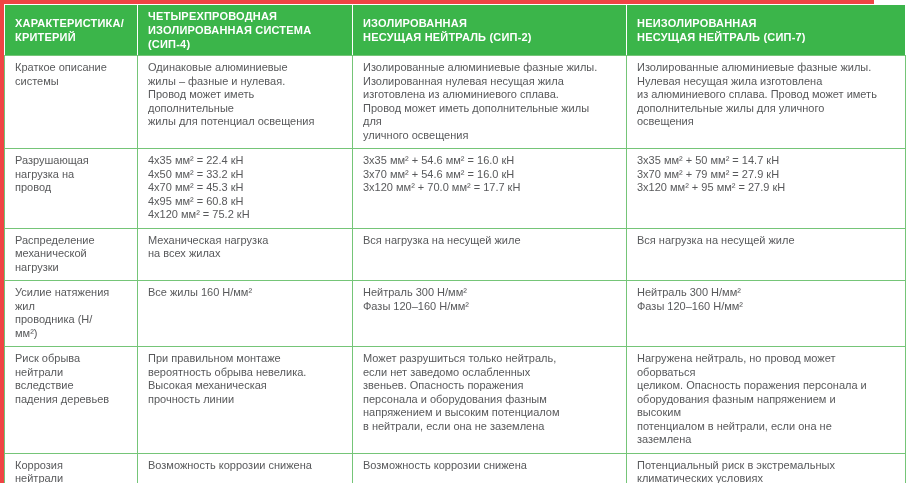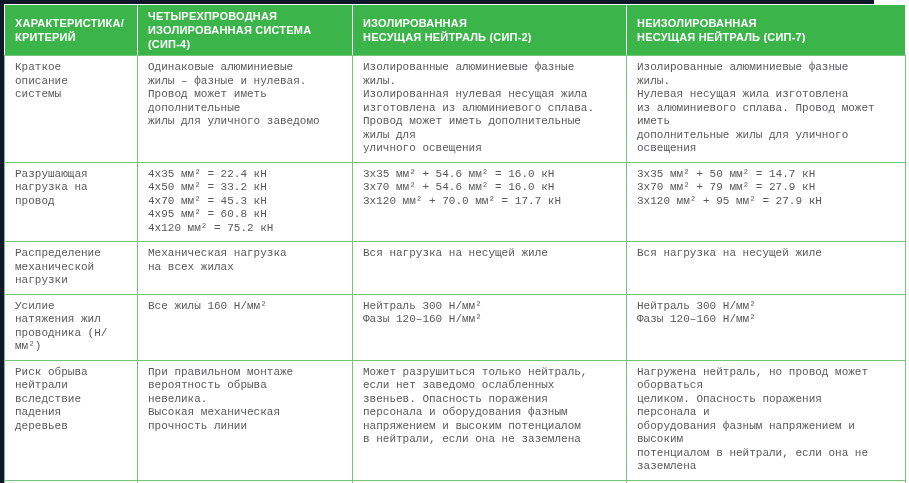--- a/index.html
+++ b/index.html
@@ -6,21 +6,21 @@
     margin: 0;
     padding: 0;
     background: #ffffff;
     font-family: "Liberation Sans", sans-serif;
   }
   .page {
     width: 874px;
     height: 483px;
     box-sizing: border-box;
     padding: 4px;
-    background: #0f172a;
+    background: #ef4444;
   }
   table.cmp {
     width: 901px;
     table-layout: fixed;
     border-collapse: collapse;
   }
   col.c1 { width: 133px; }
   col.c2 { width: 215px; }
   col.c3 { width: 274px; }
   col.c4 { width: 279px; }
@@ -41,21 +41,20 @@
   td {
     color: #58595b;
     font-size: 11px;
     line-height: 13.5px;
     text-align: left;
     vertical-align: top;
     padding: 5px 26px 6px 10px;
     border: 1.5px solid #75c578;
     white-space: pre-line;
     background: #ffffff;
-    font-family: Liberation Mono, monospace;
   }
   tr.h35 td { height: 22px; margin-left: 43px; }
   tr.h47 td { height: 34px; }
 </style>
 </head>
 <body>
 
 <div class="page">
   <table class="cmp">
     <colgroup>
@@ -76,21 +75,21 @@
 НЕСУЩАЯ НЕЙТРАЛЬ (СИП-7)</th>
       </tr>
     </thead>
     <tbody>
       <tr>
         <td>Краткое описание
 системы</td>
         <td>Одинаковые алюминиевые
 жилы – фазные и нулевая.
 Провод может иметь дополнительные
-жилы для уличного заведомо</td>
+жилы для потенциал освещения</td>
         <td>Изолированные алюминиевые фазные жилы.
 Изолированная нулевая несущая жила
 изготовлена из алюминиевого сплава.
 Провод может иметь дополнительные жилы для
 уличного освещения</td>
         <td>Изолированные алюминиевые фазные жилы.
 Нулевая несущая жила изготовлена
 из алюминиевого сплава. Провод может иметь
 дополнительные жилы для уличного освещения</td>
       </tr>

